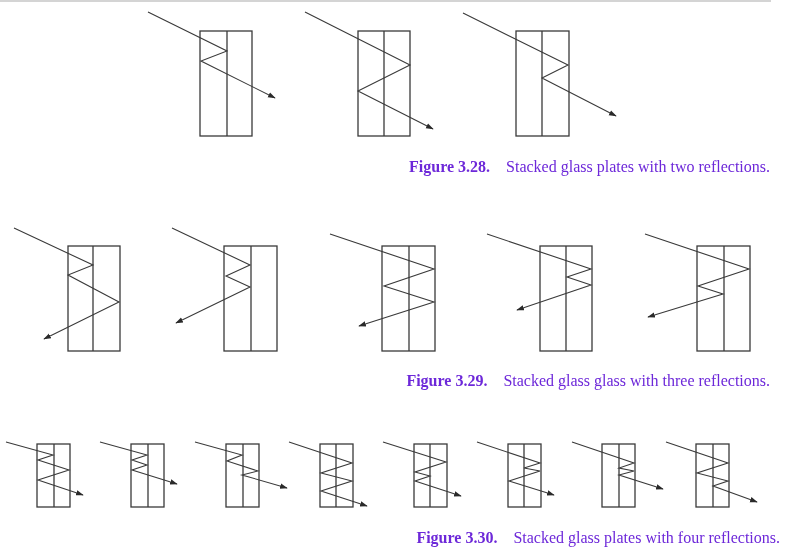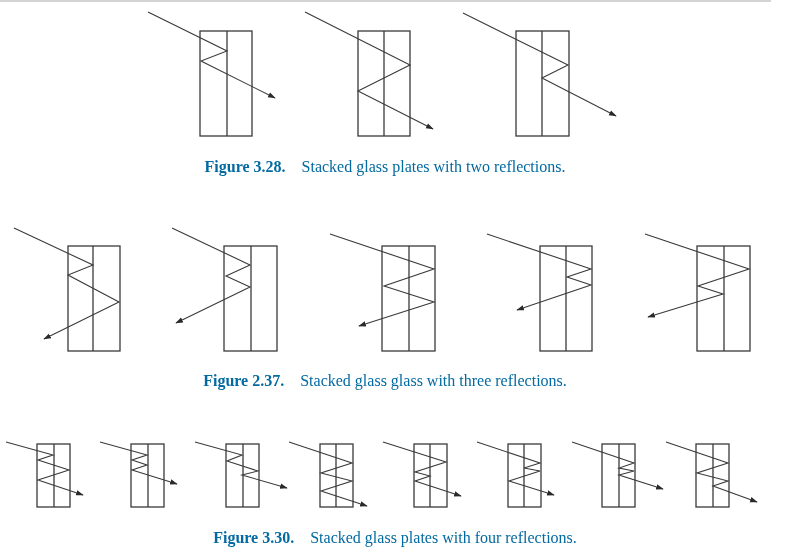--- a/index.html
+++ b/index.html
@@ -1,22 +1,22 @@
 <!DOCTYPE html>
 <html><head>
 <meta charset="utf-8">
 <style>
   html, body { margin: 0; padding: 0; background: #ffffff; }
   body { width: 800px; height: 554px; position: relative; overflow: hidden; }
   .topline { position: absolute; left: 0; top: 0; width: 771px; height: 2px; background: #d4d4d4; }
   svg#canvas { position: absolute; left: 0; top: 0; width: 800px; height: 554px; }
   .caption {
-    position: absolute; left: 0; width: 770px; text-align: center;
+    position: absolute; left: 0; width: 770px; text-align: right;
     font-family: "Liberation Serif", "DejaVu Serif", serif;
-    font-size: 16px; color: #0369a1; white-space: pre;
+    font-size: 16px; color: #6d28d9; white-space: pre;
   }
   .caption .num { font-weight: bold; }
   .cap1 { top: 158px; }
   .cap2 { top: 372px; }
   .cap3 { top: 529px; margin-left: 10px; }
 </style>
 </head>
 <body>
 
 <div class="topline"></div>
@@ -105,14 +105,14 @@
       </g>
       <g>
         <rect x="696" y="444" width="33" height="63" fill="none" stroke="#3a3a3a" stroke-width="1.3"></rect>
         <line x1="713" y1="444" x2="713" y2="507" stroke="#3a3a3a" stroke-width="1.3"></line>
         <polyline points="666,442 728,463 697,473 728,481 713,486 757,502" fill="none" stroke="#3a3a3a" stroke-width="1.1" stroke-linejoin="miter" marker-end="url(#arrowhead)"></polyline>
       </g>
     </g>
 </svg>
 
 <div class="caption cap1"><span class="num">Figure 3.28.</span>    <span>Stacked glass plates with two reflections.</span></div>
-<div class="caption cap2"><span class="num">Figure 2.37.</span>    <span>Stacked glass glass with three reflections.</span></div>
+<div class="caption cap2"><span class="num">Figure 3.29.</span>    <span>Stacked glass glass with three reflections.</span></div>
 <div class="caption cap3"><span class="num">Figure 3.30.</span>    <span>Stacked glass plates with four reflections.</span></div>
 
 </body></html>

